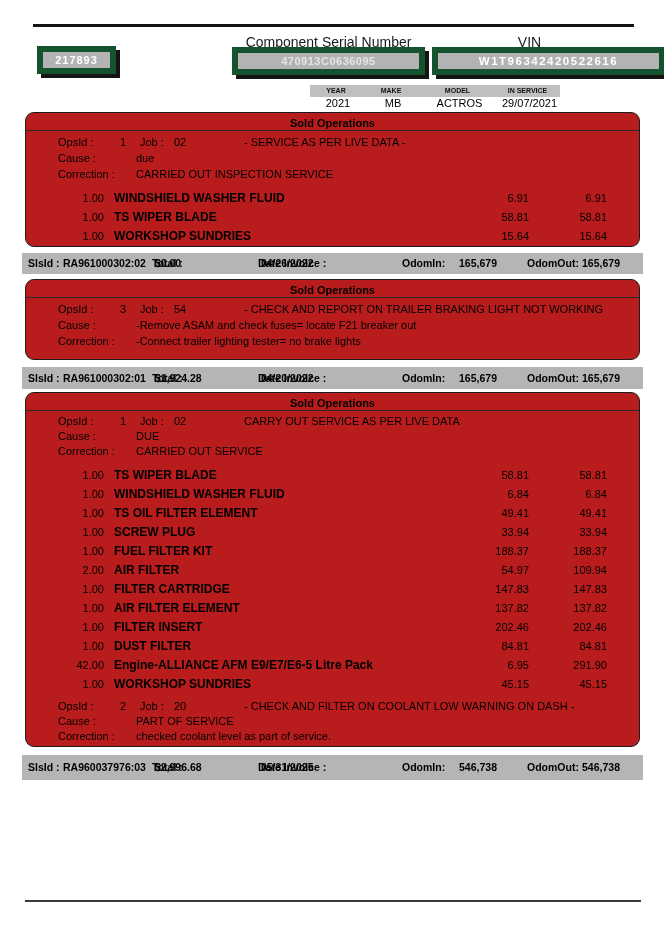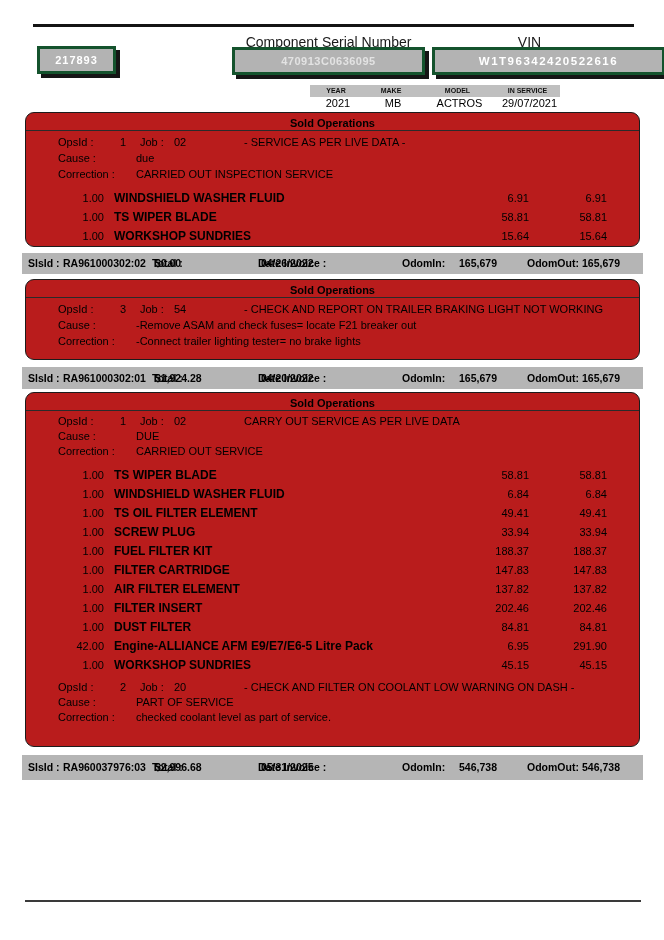--- a/index.html
+++ b/index.html
@@ -8,21 +8,21 @@
   .page {
     position:relative; width:664px; height:940px; background:#fff;
     margin:0 auto; overflow:hidden; color:#000;
   }
   
   .top-rule { position:absolute; left:33px; top:24px; width:601px; height:3px; background:#141414; }
 
   
   .hbox {
     position:absolute; height:28px; background:#b3b3b3;
-    border:3px solid #14532d; box-shadow:4px 4px 0 #151515;
+    border:6px solid #14532d; box-shadow:4px 4px 0 #151515;
     display:flex; align-items:center; justify-content:center;
   }
   .hbox-unit { left:37px; top:46px; width:79px; }
   .hbox-serial { left:232px; top:47px; width:193px; }
   .hbox-vin { left:432px; top:47px; width:233px; }
   .hbox-unit span { color:#fff; font-weight:bold; font-size:11px; letter-spacing:1px; }
   .hbox-serial span { color:#e3e3e3; font-weight:bold; font-size:11px; letter-spacing:.5px; }
   .hbox-vin span { color:#fff; font-weight:bold; font-size:11.5px; letter-spacing:1.5px; }
   .hcaption { position:absolute; top:34px; font-size:14px; color:#1a1a1a; text-align:center; }
   .cap-serial { left:232px; width:193px; }
@@ -246,20 +246,27 @@
           <span class="tot">33.94</span>
       </div>
       <div class="item-row">
         <span class="qty">1.00</span>
           <span></span>
           <span class="name">FUEL FILTER KIT</span>
           <span class="unit">188.37</span>
           <span class="tot">188.37</span>
       </div>
       <div class="item-row">
+        <span class="qty">2.00</span>
+          <span></span>
+          <span class="name">AIR FILTER</span>
+          <span class="unit">54.97</span>
+          <span class="tot">109.94</span>
+      </div>
+      <div class="item-row">
         <span class="qty">1.00</span>
           <span></span>
           <span class="name">FILTER CARTRIDGE</span>
           <span class="unit">147.83</span>
           <span class="tot">147.83</span>
       </div>
       <div class="item-row">
         <span class="qty">1.00</span>
           <span></span>
           <span class="name">AIR FILTER ELEMENT</span>

